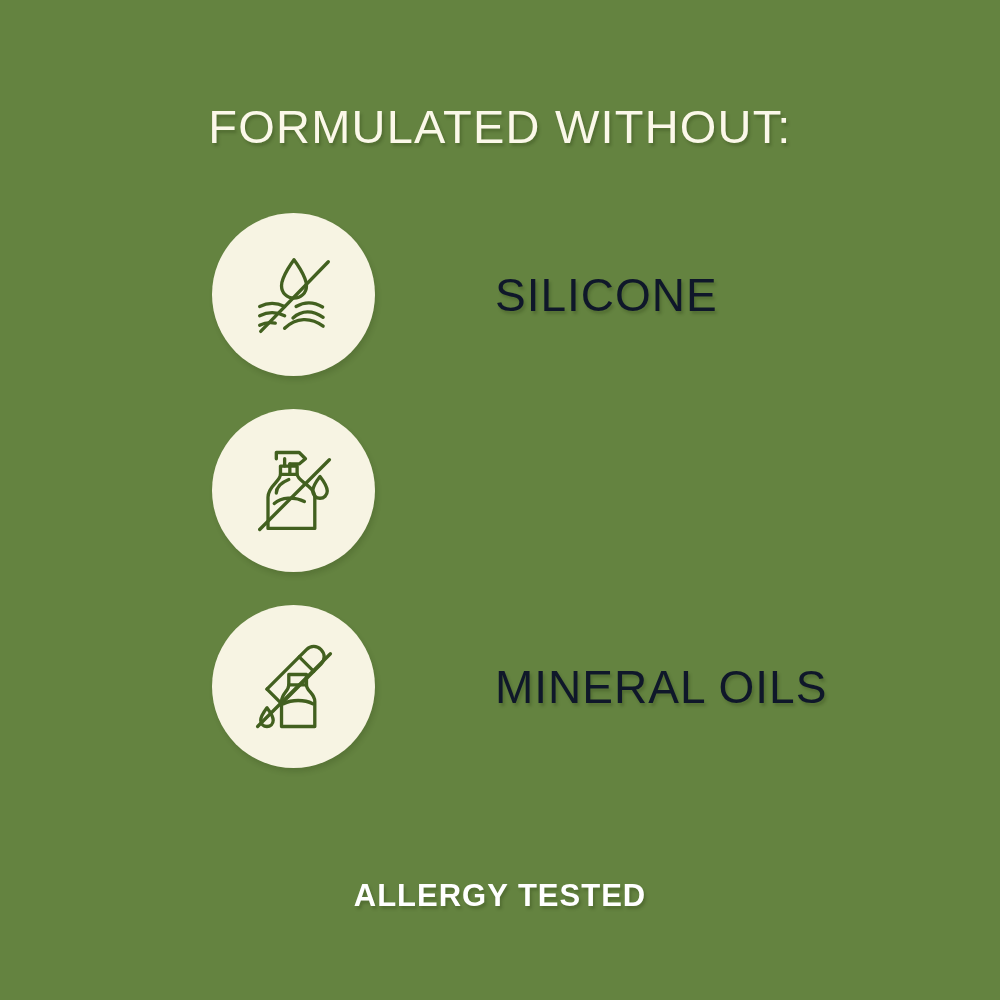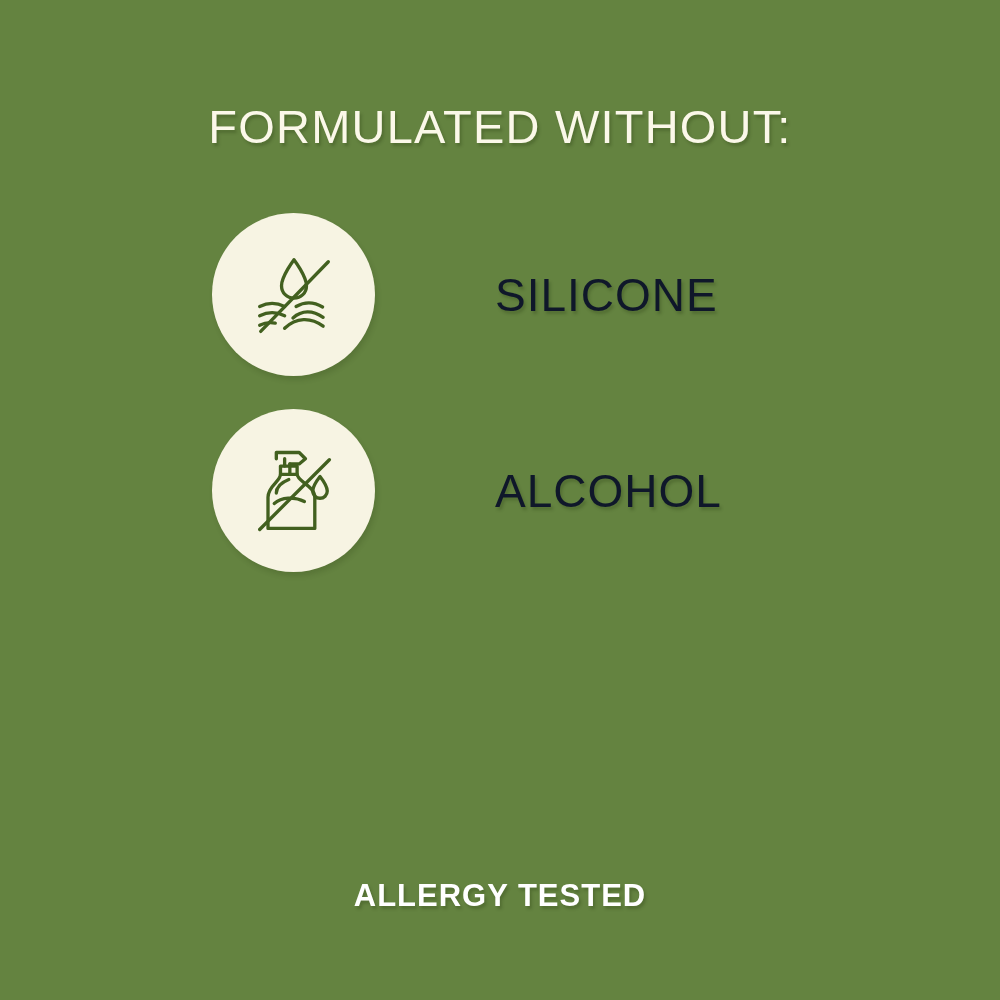--- a/index.html
+++ b/index.html
@@ -135,21 +135,43 @@
           <path d="M37 34 C37 41 25 45 25 56 L25 86 L70 86 L70 56 C70 45 53 41 53 34"></path>
 
           <path d="M33 52 C33 45 40 41 45 39"></path>
           <path d="M31 62 C38 56 50 55 60 60"></path>
 
           <path d="M75 36 C75 36 68 45 68 50 C68 54 71.2 57 75 57 C78.8 57 82 54 82 50 C82 45 75 36 75 36 Z"></path>
 
           <path d="M17 87 L84 20"></path>
         </svg>
       </div>
-      <div class="row-label">ALCOHOL</div>
     </div>
 
+    <div class="row">
+      <div class="badge">
+        <svg viewBox="0 0 100 100" fill="none" stroke="#42601F" stroke-width="3.2" stroke-linecap="round" stroke-linejoin="round">
+
+          <path d="M62 14 C66 10 72 10 76 14 C80 18 80 24 76 28 L69 35 L55 21 Z"></path>
+
+          <path d="M55 21 L24 52"></path>
+          <path d="M69 35 L38 66"></path>
+          <path d="M24 52 L38 66"></path>
+
+          <path d="M24 70 C24 70 18 78 18 82 C18 85.5 20.7 88 24 88 C27.3 88 30 85.5 30 82 C30 78 24 70 24 70 Z"></path>
+
+          <path d="M45 38 L62 38 L62 48 L45 48 Z"></path>
+
+          <path d="M45 48 C45 54 38 56 38 64 L38 88 L70 88 L70 64 C70 56 62 54 62 48"></path>
+
+          <path d="M40 66 C48 62 60 62 68 66"></path>
+
+          <path d="M15 88 L85 18"></path>
+        </svg>
+      </div>
+      <div class="row-label">MINERAL OILS</div>
+    </div>
 
   </div>
 
   <div class="footer">ALLERGY TESTED</div>
 
 </div>
 
 </body></html>

